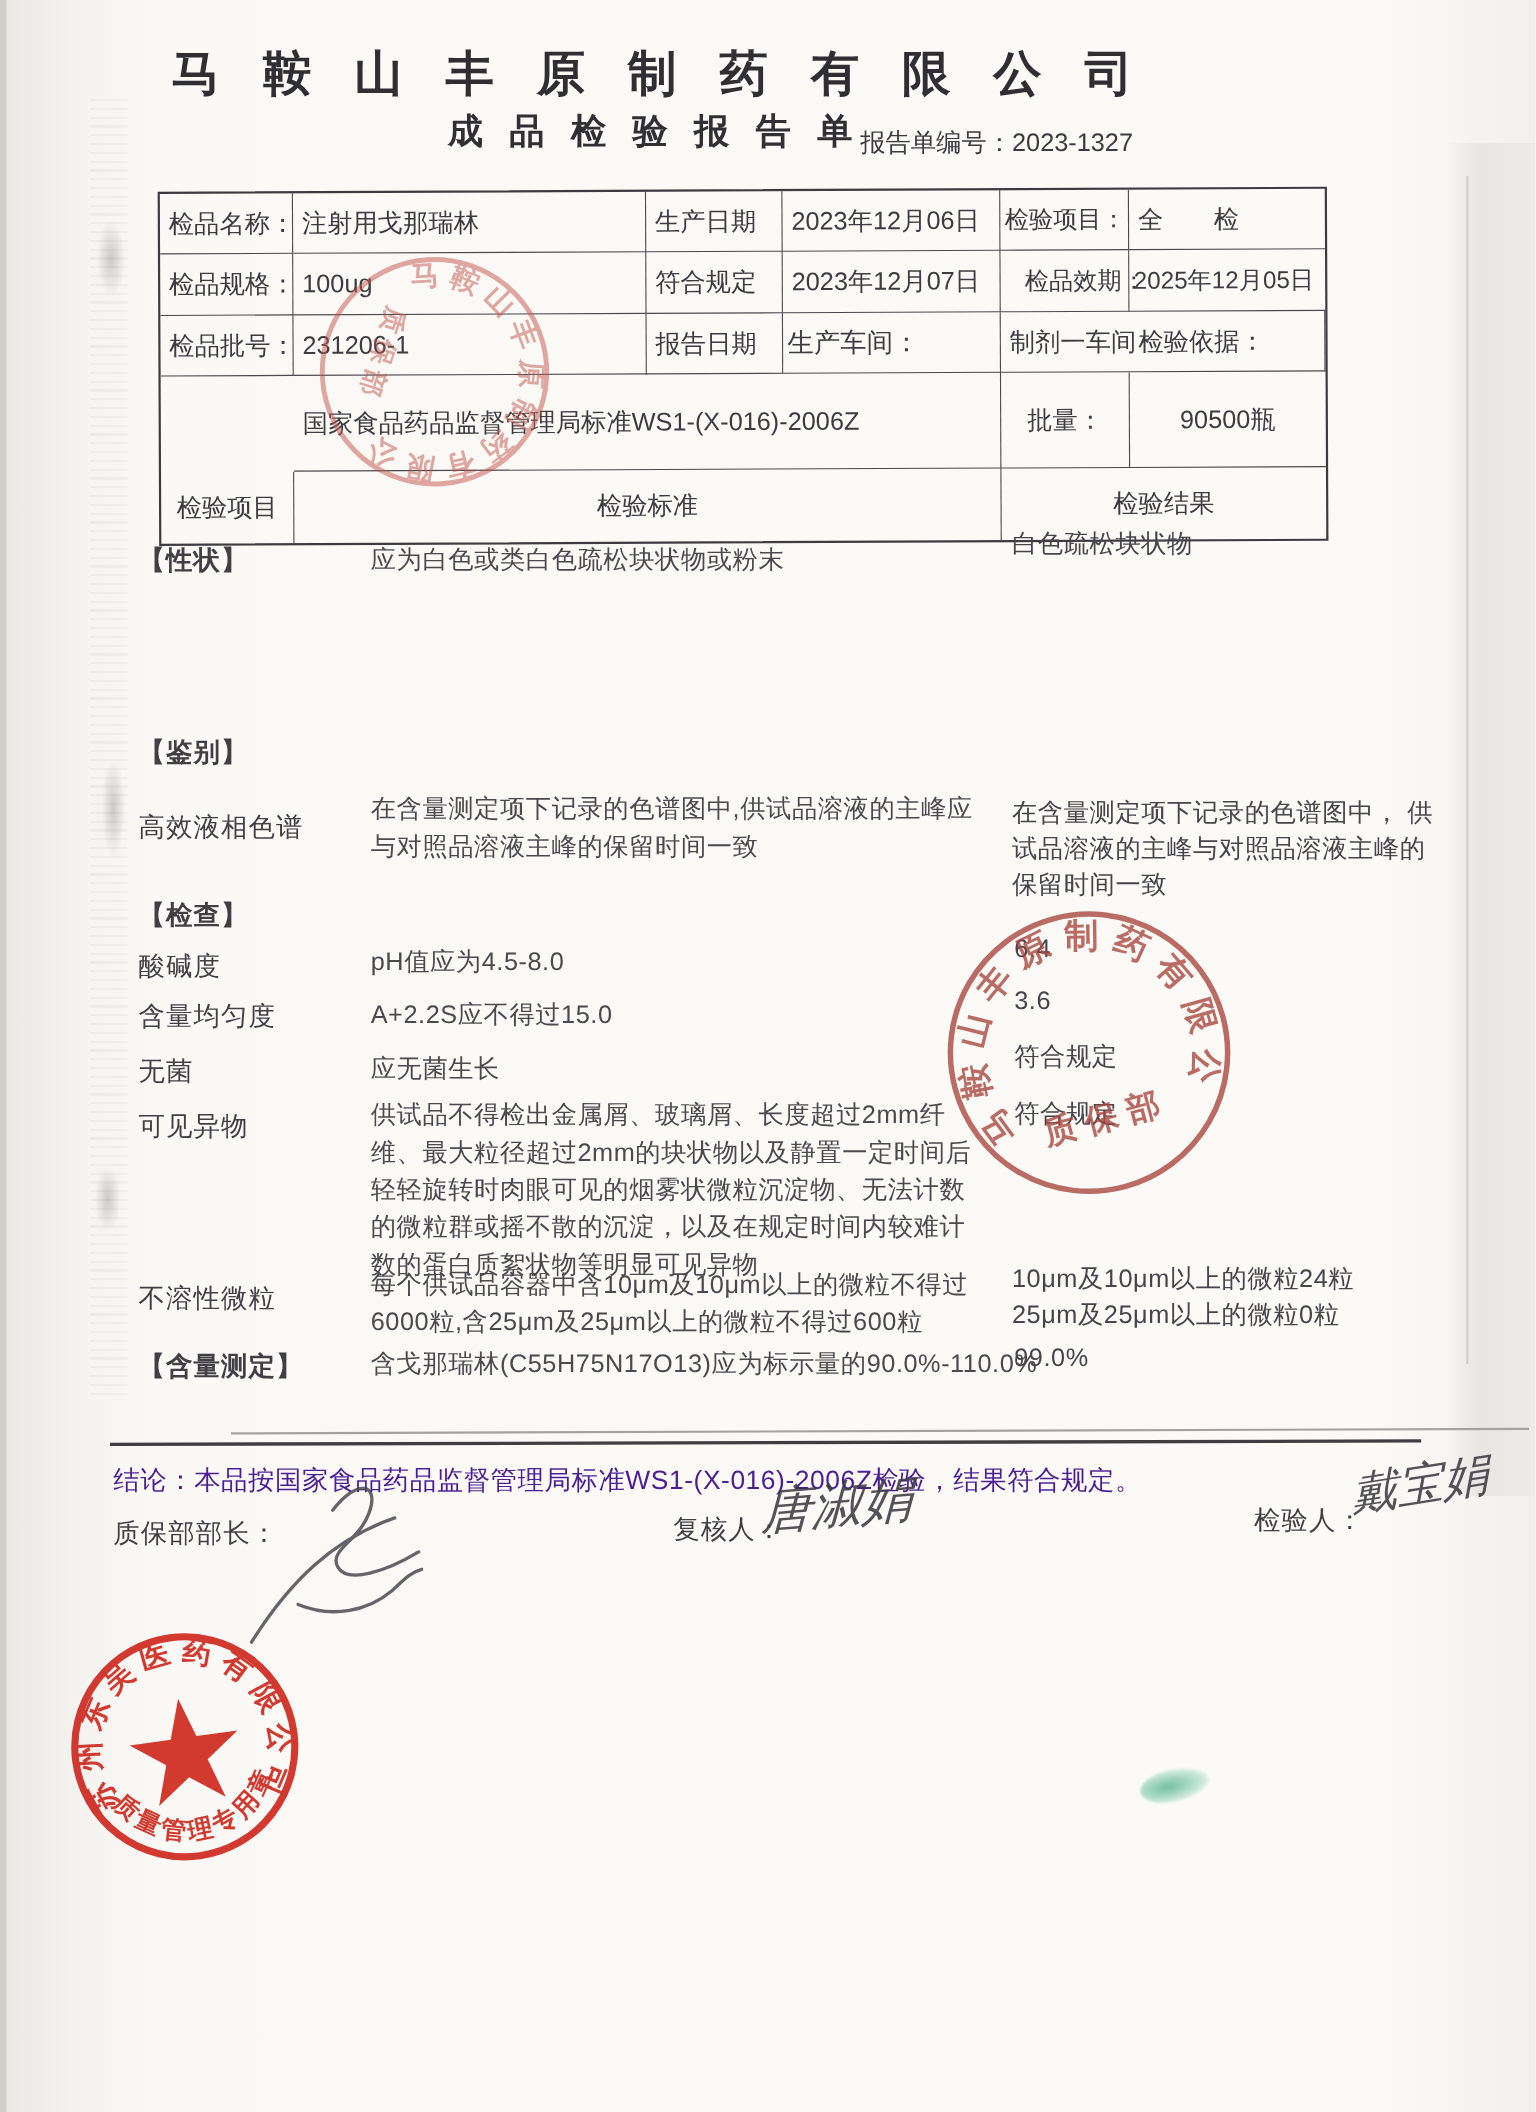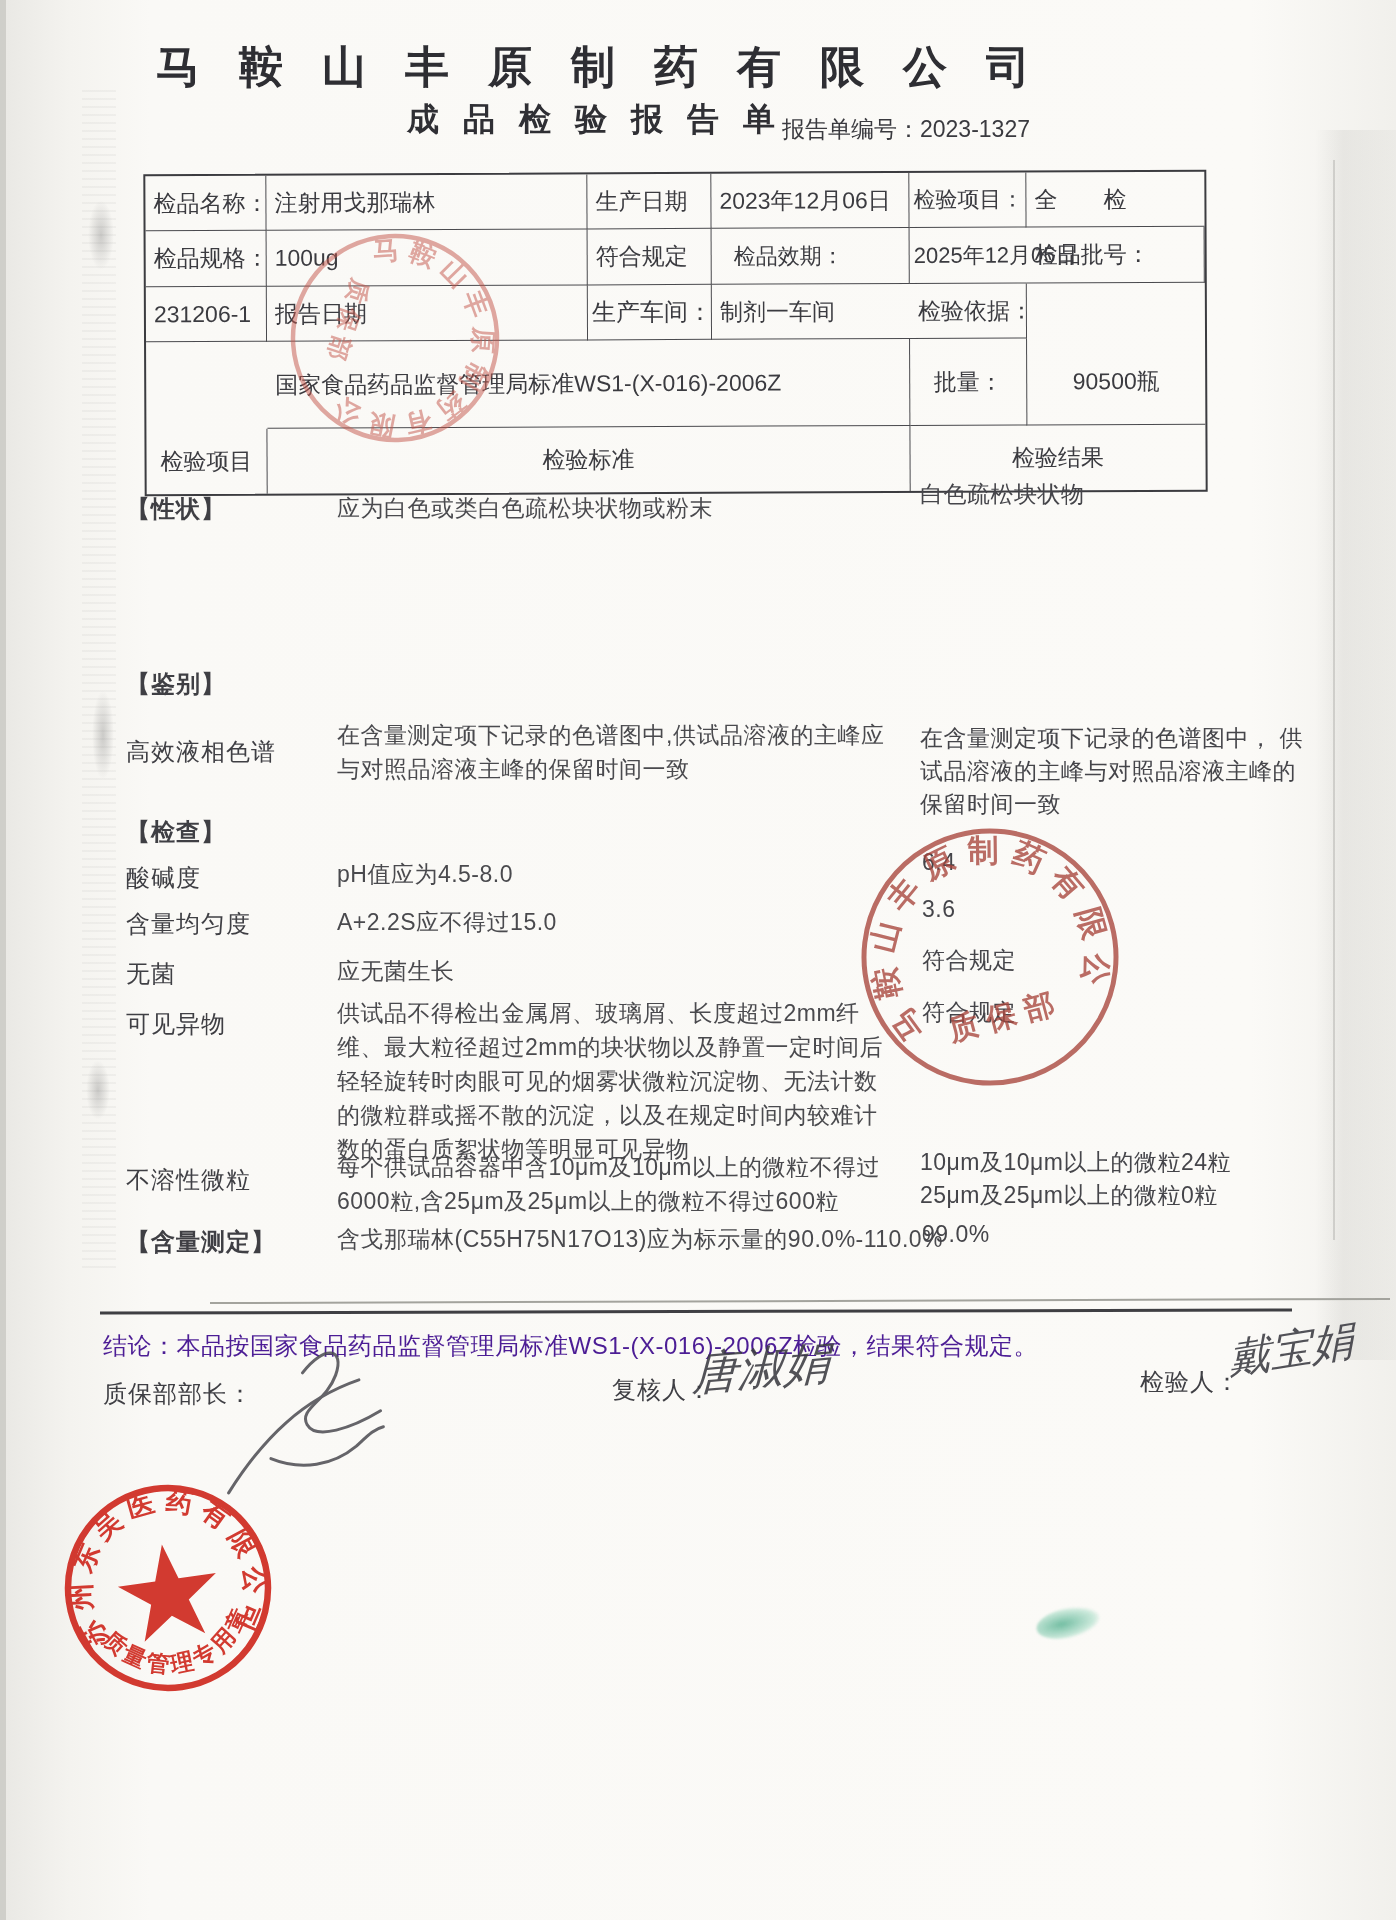--- a/index.html
+++ b/index.html
@@ -62,20 +62,21 @@
   <div class="cell">检品名称：</div>
   <div class="cell">注射用戈那瑞林</div>
   <div class="cell">生产日期</div>
   <div class="cell">2023年12月06日</div>
   <div class="cell" style="font-size:22px;padding:12px 4px;">检验项目：</div>
   <div class="cell no-r">全　　检</div>
 
   <div class="cell">检品规格：</div>
   <div class="cell">100ug</div>
   <div class="cell">符合规定</div>
+  <div class="cell">2023年12月07日</div>
   <div class="cell" style="font-size:22px;padding:0 22px;">检品效期：</div>
   <div class="cell no-r" style="font-size:22px;padding:0 4px;">2025年12月05日</div>
 
   <div class="cell">检品批号：</div>
   <div class="cell">231206-1</div>
   <div class="cell">报告日期</div>
   <div class="cell" style="font-size:24px;padding:0 4px;">生产车间：</div>
   <div class="cell no-r">制剂一车间</div>
 
   <div class="cell">检验依据：</div>

